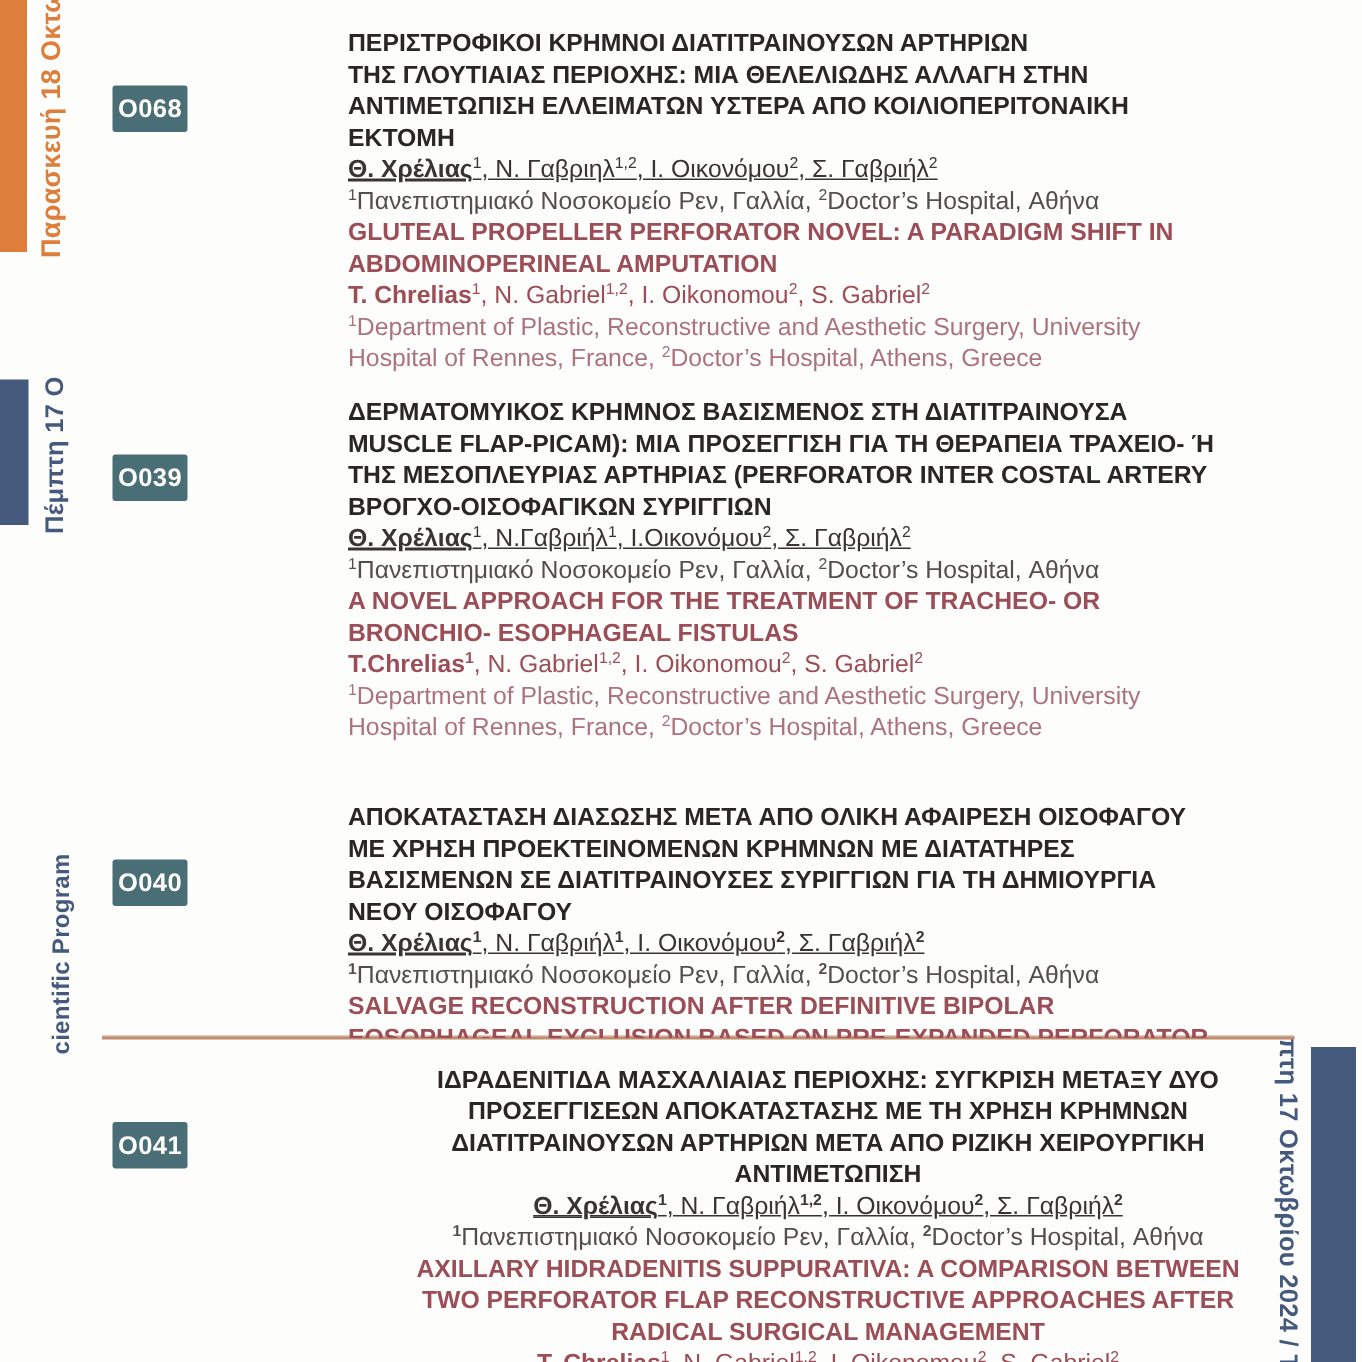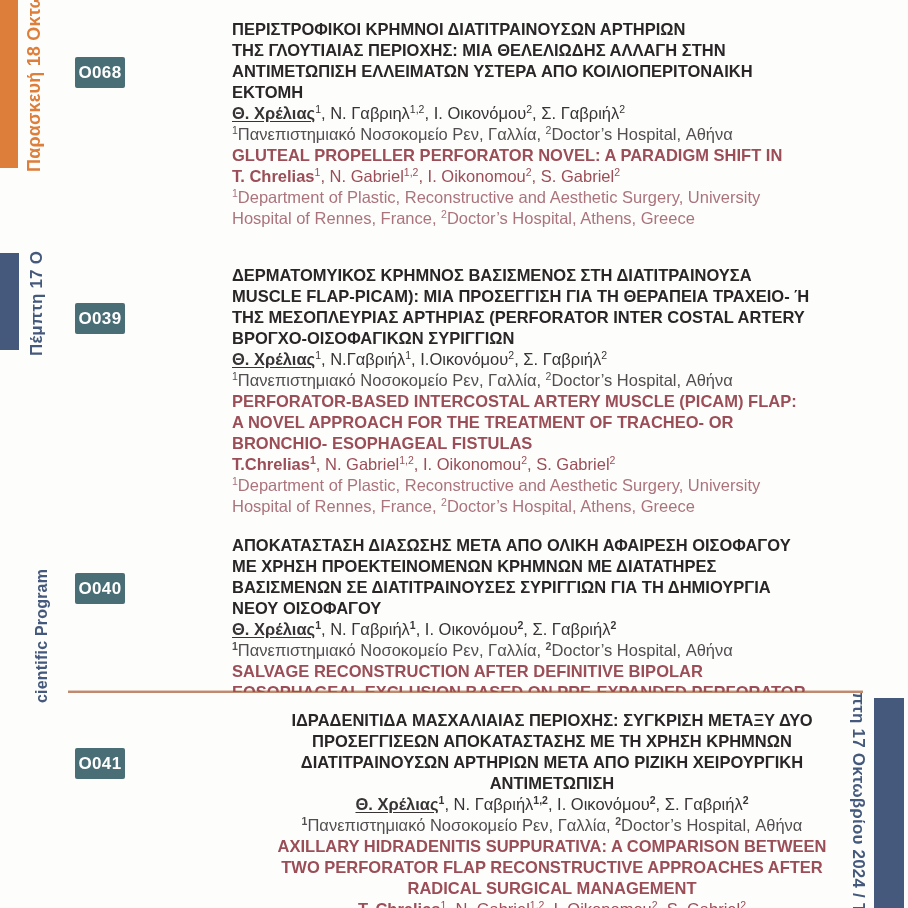--- a/index.html
+++ b/index.html
@@ -43,21 +43,21 @@
   .entry:nth-of-type(4){top:710px;height:198px;overflow:hidden;text-align:center;}
   .badge{
     position:absolute;left:75px;top:0;width:50px;height:31px;
     background:var(--badge);color:#fff;font-weight:700;font-size:17px;
     display:flex;align-items:center;justify-content:center;
     border-radius:2px;letter-spacing:.3px;margin-top:38px;
   }
   .txt{position:absolute;left:232px;top:0;width:640px;}
   .line{height:21px;line-height:21px;white-space:pre;font-size:16.5px;}
   .gr-title{color:var(--ink);font-weight:700;}
-  .gr-authors{color:var(--body-ink);}
+  .gr-authors{color:var(--body-ink);text-decoration:underline;}
   .gr-affil{color:var(--gray);}
   .en-title{color:var(--maroon);font-weight:700;}
   .en-authors{color:var(--maroon);}
   .en-affil{color:var(--maroon-light);}
   .b{font-weight:700;}
   .u{text-decoration:underline;text-underline-offset:2px;}
   sup{font-size:10.5px;line-height:0;vertical-align:6px;}
 </style>
 </head>
 <body>
@@ -77,35 +77,35 @@
     <section class="entry">
       <div class="badge">O068</div>
       <div class="txt">
         <div class="line gr-title">ΠΕΡΙΣΤΡΟΦΙΚΟΙ ΚΡΗΜΝΟΙ ΔΙΑΤΙΤΡΑΙΝΟΥΣΩΝ ΑΡΤΗΡΙΩΝ</div>
         <div class="line gr-title">ΤΗΣ ΓΛΟΥΤΙΑΙΑΣ ΠΕΡΙΟΧΗΣ: ΜΙΑ ΘΕΛΕΛΙΩΔΗΣ ΑΛΛΑΓΗ ΣΤΗΝ</div>
         <div class="line gr-title">ΑΝΤΙΜΕΤΩΠΙΣΗ ΕΛΛΕΙΜΑΤΩΝ ΥΣΤΕΡΑ ΑΠΟ ΚΟΙΛΙΟΠΕΡΙΤΟΝΑΙΚΗ</div>
         <div class="line gr-title">ΕΚΤΟΜΗ</div>
         <div class="line gr-authors"><span class="b u">Θ. Χρέλιας</span><sup>1</sup><span>, Ν. Γαβριηλ</span><sup>1,2</sup><span>, Ι. Οικονόμου</span><sup>2</sup><span>, Σ. Γαβριήλ</span><sup>2</sup></div>
         <div class="line gr-affil"><sup>1</sup><span>Πανεπιστημιακό Νοσοκομείο Ρεν, Γαλλία, </span><sup>2</sup><span>Doctor’s Hospital, Αθήνα</span></div>
         <div class="line en-title">GLUTEAL PROPELLER PERFORATOR NOVEL: A PARADIGM SHIFT IN</div>
+        <div class="line en-title">ABDOMINOPERINEAL AMPUTATION</div>
         <div class="line en-authors"><span class="b ">T. Chrelias</span><sup>1</sup><span>, N. Gabriel</span><sup>1,2</sup><span>, I. Oikonomou</span><sup>2</sup><span>, S. Gabriel</span><sup>2</sup></div>
         <div class="line en-affil"><sup>1</sup><span>Department of Plastic, Reconstructive and Aesthetic Surgery, University</span></div>
         <div class="line en-affil"><span>Hospital of Rennes, France, </span><sup>2</sup><span>Doctor’s Hospital, Athens, Greece</span></div>
       </div>
     </section>
     <section class="entry">
       <div class="badge">O039</div>
       <div class="txt">
         <div class="line gr-title">ΔΕΡΜΑΤΟΜΥΙΚΟΣ ΚΡΗΜΝΟΣ ΒΑΣΙΣΜΕΝΟΣ ΣΤΗ ΔΙΑΤΙΤΡΑΙΝΟΥΣΑ</div>
         <div class="line gr-title">MUSCLE FLAP-PICAM): ΜΙΑ ΠΡΟΣΕΓΓΙΣΗ ΓΙΑ ΤΗ ΘΕΡΑΠΕΙΑ ΤΡΑΧΕΙΟ- Ή</div>
         <div class="line gr-title">ΤΗΣ ΜΕΣΟΠΛΕΥΡΙΑΣ ΑΡΤΗΡΙΑΣ (PERFORATOR INTER COSTAL ARTERY</div>
         <div class="line gr-title">ΒΡΟΓΧΟ-ΟΙΣΟΦΑΓΙΚΩΝ ΣΥΡΙΓΓΙΩΝ</div>
         <div class="line gr-authors"><span class="b u">Θ. Χρέλιας</span><sup>1</sup><span>, Ν.Γαβριήλ</span><sup>1</sup><span>, Ι.Οικονόμου</span><sup>2</sup><span>, Σ. Γαβριήλ</span><sup>2</sup></div>
         <div class="line gr-affil"><sup>1</sup><span>Πανεπιστημιακό Νοσοκομείο Ρεν, Γαλλία, </span><sup>2</sup><span>Doctor’s Hospital, Αθήνα</span></div>
-        <div class="line en-title">PERFORATOR-BASED INTERCOSTAL ARTERY MUSCLE (PICAM) FLAP:</div>
         <div class="line en-title">A NOVEL APPROACH FOR THE TREATMENT OF TRACHEO- OR</div>
         <div class="line en-title">BRONCHIO- ESOPHAGEAL FISTULAS</div>
         <div class="line en-authors"><span class="b ">T.Chrelias</span><sup class="b ">1</sup><span>, N. Gabriel</span><sup>1,2</sup><span>, I. Oikonomou</span><sup>2</sup><span>, S. Gabriel</span><sup>2</sup></div>
         <div class="line en-affil"><sup>1</sup><span>Department of Plastic, Reconstructive and Aesthetic Surgery, University</span></div>
         <div class="line en-affil"><span>Hospital of Rennes, France, </span><sup>2</sup><span>Doctor’s Hospital, Athens, Greece</span></div>
       </div>
     </section>
     <section class="entry">
       <div class="badge">O040</div>
       <div class="txt">

